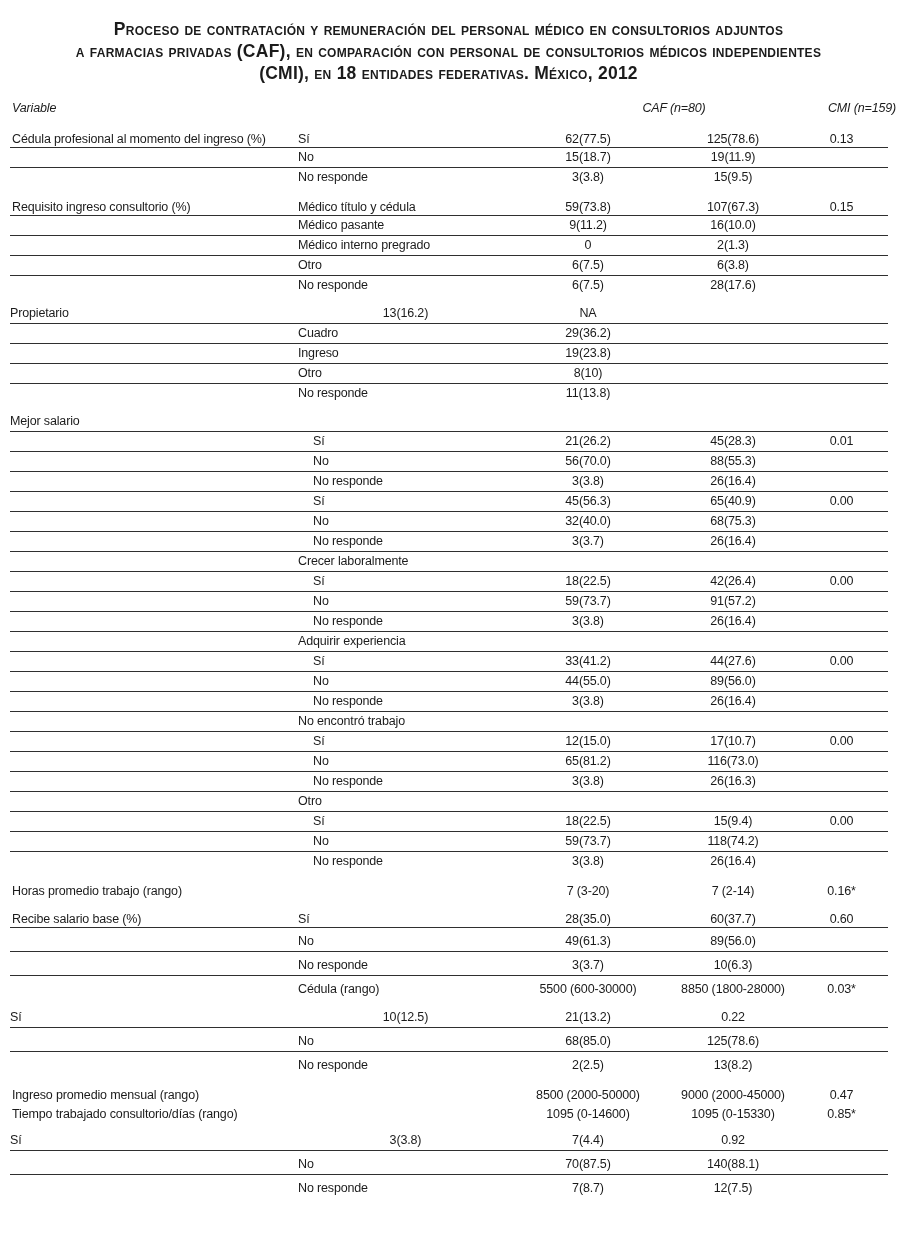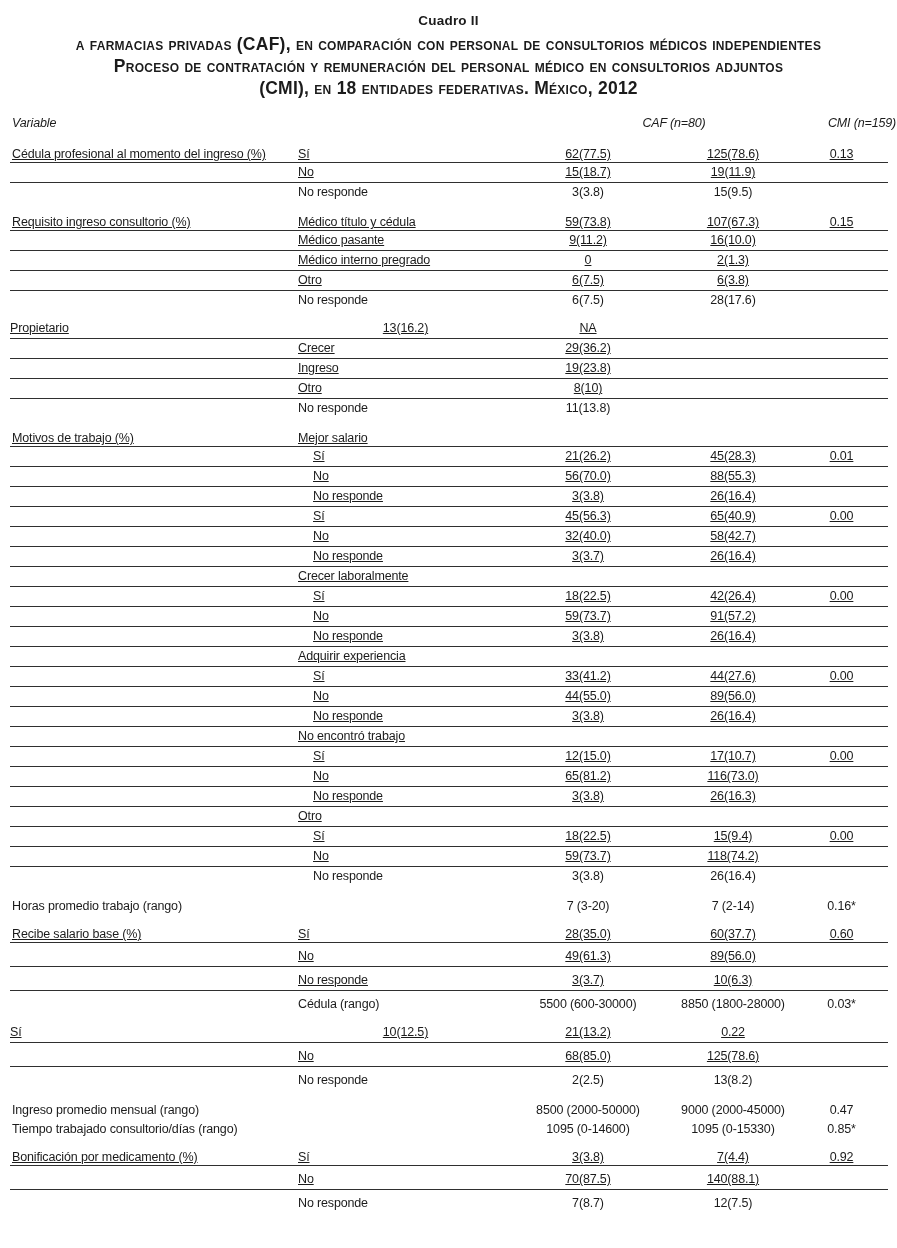--- a/index.html
+++ b/index.html
@@ -11,36 +11,35 @@
   .cuadro-label{font-weight:bold;font-size:13.5px;letter-spacing:.2px;}
   .main-title{font-weight:bold;font-variant:small-caps;font-size:17.5px;
     line-height:22px;letter-spacing:.25px;margin-top:5px;}
   .main-title div{white-space:nowrap;}
 
   .table-wrap{margin:12px 9px 0 10px;}
   .thead,.row{display:grid;grid-template-columns:288px 215px 150px 140px 77px;align-items:end;}
   .thead{height:22px;margin-bottom:10px;font-style:italic;font-size:12.5px;letter-spacing:-.1px;gap:43px;}
   .row{height:19px;}
   .row.tall{height:23px;}
-  .row.rule{border-bottom:1px solid #2f2f2f;text-decoration:underline;}
+  .row.rule{border-bottom:1px solid #2f2f2f;}
   .cell{font-size:12.5px;letter-spacing:-.15px;padding-bottom:2px;line-height:15px;white-space:nowrap;}
   .c-var{padding-left:2px;}
   .c-var sup{font-size:9px;}
   .num{text-align:center;}
   .row.indent .c-cat{padding-left:15px;}
   .spacer{height:9px;}
 </style>
 </head>
 <body>
 
 <div class="title-block">
-  <div class="cuadro-label">Cuadro II</div>
   <div class="main-title">
+    <div>Proceso de contratación y remuneración del personal médico en consultorios adjuntos</div>
     <div>a farmacias privadas (CAF), en comparación con personal de consultorios médicos independientes</div>
-    <div>Proceso de contratación y remuneración del personal médico en consultorios adjuntos</div>
     <div>(CMI), en 18 entidades federativas. México, 2012</div>
   </div>
 </div>
 
 <div class="table-wrap">
   <div class="thead">
     <div class="cell c-var">Variable</div>
     <div class="cell c-cat"></div>
     <div class="cell num">CAF (n=80)</div>
     <div class="cell num">CMI (n=159)</div>
@@ -106,21 +105,21 @@
   </div>
       <div class="spacer"></div>
       <div class="row rule">
     <div class="cell c-cat"><span>Propietario</span></div>
     <div class="cell num"><span>13(16.2)</span></div>
     <div class="cell num"><span>NA</span></div>
     <div class="cell num"><span></span></div>
   </div>
       <div class="row rule">
     <div class="cell c-var"><span></span><sup></sup></div>
-    <div class="cell c-cat"><span>Crecer</span></div>
+    <div class="cell c-cat"><span>Cuadro</span></div>
     <div class="cell num"><span>29(36.2)</span></div>
     <div class="cell num"><span></span></div>
     <div class="cell num"><span></span></div>
   </div>
       <div class="row rule">
     <div class="cell c-var"><span></span><sup></sup></div>
     <div class="cell c-cat"><span>Ingreso</span></div>
     <div class="cell num"><span>19(23.8)</span></div>
     <div class="cell num"><span></span></div>
     <div class="cell num"><span></span></div>
@@ -134,21 +133,20 @@
   </div>
       <div class="row">
     <div class="cell c-var"><span></span><sup></sup></div>
     <div class="cell c-cat"><span>No responde</span></div>
     <div class="cell num"><span>11(13.8)</span></div>
     <div class="cell num"><span></span></div>
     <div class="cell num"><span></span></div>
   </div>
       <div class="spacer"></div>
       <div class="row rule">
-    <div class="cell c-var"><span>Motivos de trabajo (%)</span><sup></sup></div>
     <div class="cell c-cat"><span>Mejor salario</span></div>
     <div class="cell num"><span></span></div>
     <div class="cell num"><span></span></div>
     <div class="cell num"><span></span></div>
   </div>
       <div class="row rule indent">
     <div class="cell c-var"><span></span><sup></sup></div>
     <div class="cell c-cat"><span>Sí</span></div>
     <div class="cell num"><span>21(26.2)</span></div>
     <div class="cell num"><span>45(28.3)</span></div>
@@ -172,21 +170,21 @@
     <div class="cell c-var"><span></span><sup></sup></div>
     <div class="cell c-cat"><span>Sí</span></div>
     <div class="cell num"><span>45(56.3)</span></div>
     <div class="cell num"><span>65(40.9)</span></div>
     <div class="cell num"><span>0.00</span></div>
   </div>
       <div class="row rule indent">
     <div class="cell c-var"><span></span><sup></sup></div>
     <div class="cell c-cat"><span>No</span></div>
     <div class="cell num"><span>32(40.0)</span></div>
-    <div class="cell num"><span>58(42.7)</span></div>
+    <div class="cell num"><span>68(75.3)</span></div>
     <div class="cell num"><span></span></div>
   </div>
       <div class="row rule indent">
     <div class="cell c-var"><span></span><sup></sup></div>
     <div class="cell c-cat"><span>No responde</span></div>
     <div class="cell num"><span>3(3.7)</span></div>
     <div class="cell num"><span>26(16.4)</span></div>
     <div class="cell num"><span></span></div>
   </div>
       <div class="row rule">
@@ -369,21 +367,20 @@
   </div>
       <div class="row">
     <div class="cell c-var"><span>Tiempo trabajado consultorio/días (rango)</span><sup></sup></div>
     <div class="cell c-cat"><span></span></div>
     <div class="cell num"><span>1095 (0-14600)</span></div>
     <div class="cell num"><span>1095 (0-15330)</span></div>
     <div class="cell num"><span>0.85*</span></div>
   </div>
       <div class="spacer"></div>
       <div class="row rule">
-    <div class="cell c-var"><span>Bonificación por medicamento (%)</span><sup></sup></div>
     <div class="cell c-cat"><span>Sí</span></div>
     <div class="cell num"><span>3(3.8)</span></div>
     <div class="cell num"><span>7(4.4)</span></div>
     <div class="cell num"><span>0.92</span></div>
   </div>
       <div class="row rule tall">
     <div class="cell c-var"><span></span><sup></sup></div>
     <div class="cell c-cat"><span>No</span></div>
     <div class="cell num"><span>70(87.5)</span></div>
     <div class="cell num"><span>140(88.1)</span></div>

